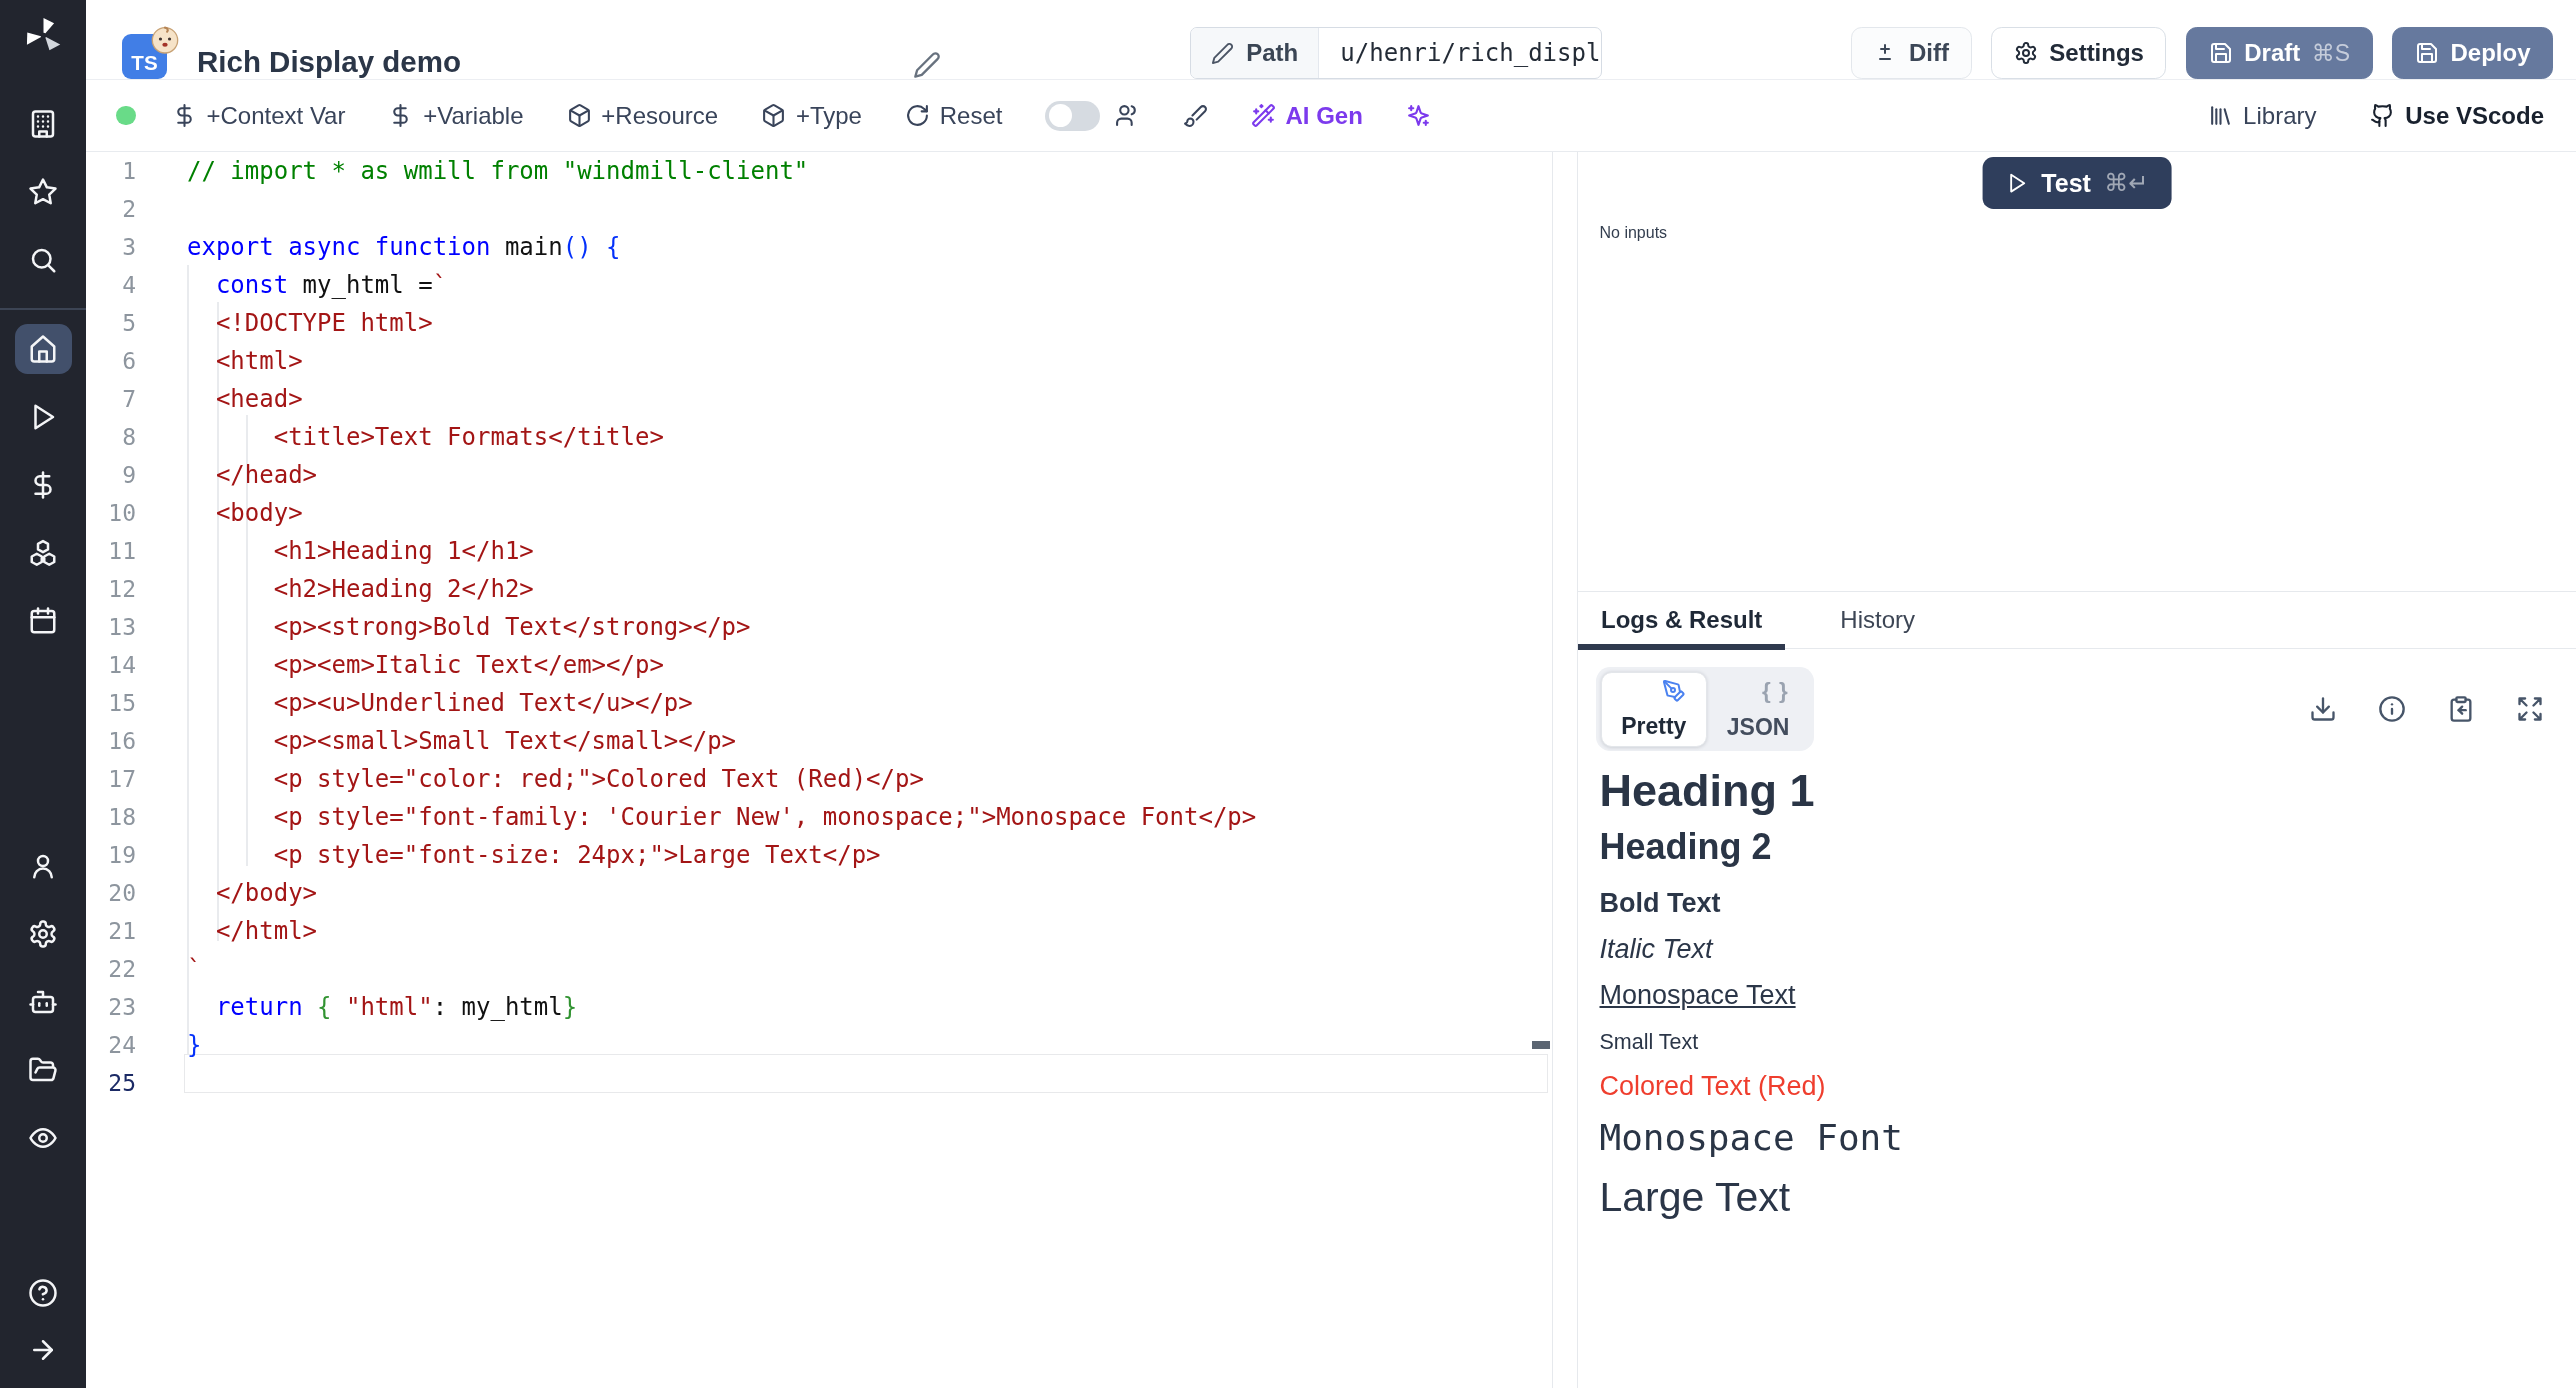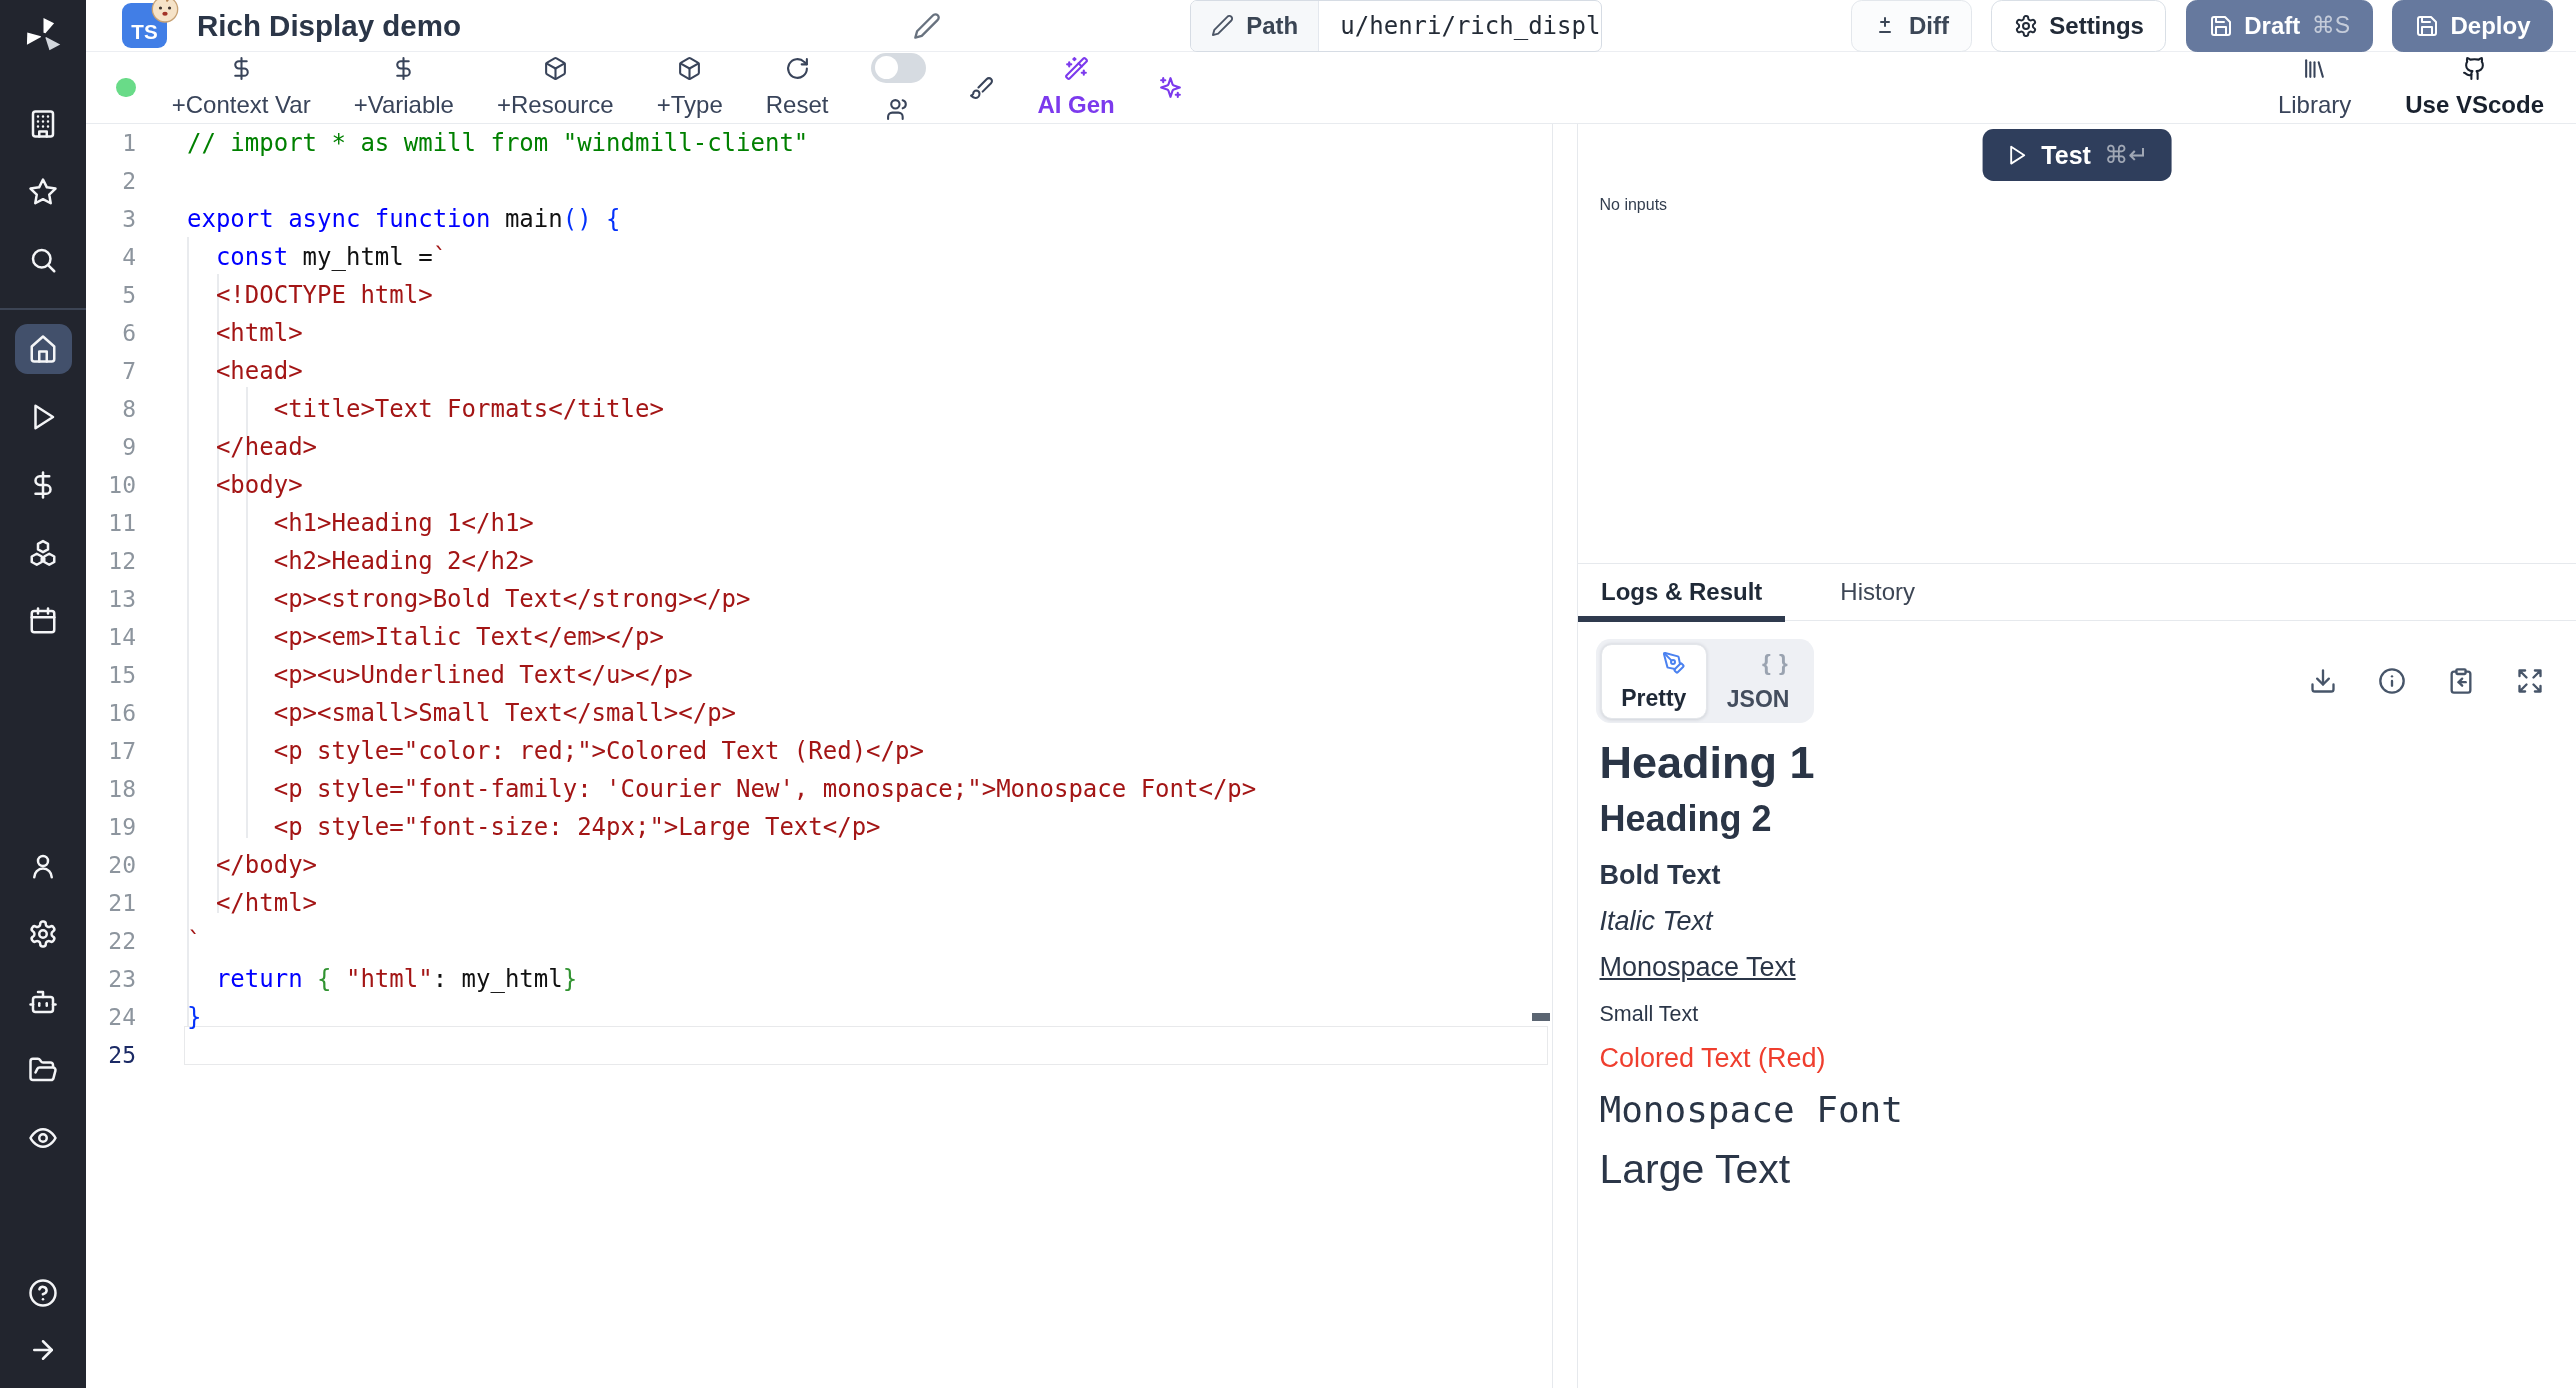--- a/index.html
+++ b/index.html
@@ -19,21 +19,21 @@
   .sb-divider { width: 86px; height: 1.8px; background: #3c4454; margin: 14.3px 0 5.4px; }
   .sb-spacer { flex: 1; }
   .sb-bottom { margin-bottom: 9px; }
   .sb-bottom .sb-btn { margin: 3.6px 0; }
   .g1 { padding-top: 19.7px; }
   .g3 { margin-top: 177px; }
 
   
   .main { margin-left: 86px; height: 1388px; display: flex; flex-direction: column; }
 
-  .header { height: 52px; border-bottom: 1.8px solid #eceef2; display: flex; align-items: center;
+  .header { height: 80px; border-bottom: 1.8px solid #eceef2; display: flex; align-items: flex-end;
     padding: 0 23px 0 36px; background: #fff; flex: none; }
   .ts-badge { position: relative; width: 45px; height: 45px; background: #417ee6; border-radius: 9px;
     color: #fff; font-weight: bold; font-size: 20.6px; display: flex; align-items: flex-end;
     justify-content: center; padding-bottom: 4.5px; flex: none; }
   .baby { position: absolute; top: -10.7px; right: -14.3px; width: 32px; height: 32px; }
   .page-title { font-size: 29.5px; font-weight: bold; color: #2b3648; margin-left: 30px; white-space: nowrap; }
   .edit-pencil { margin-left: 452px; color: #68727f; display: flex; }
   .edit-pencil svg { width: 28px; height: 28px; }
   .path-widget { margin-left: 249px; height: 52px; border: 1.8px solid #d6dce4; border-radius: 7px;
     display: flex; align-items: stretch; overflow: hidden; background: #fff; }
@@ -50,21 +50,21 @@
   .hbtn.fill { background: #66799e; border-color: #66799e; color: #fff; }
   .hbtn .shortcut { color: rgba(255,255,255,.62); font-weight: normal; font-size: 23px; }
   .ml280 { margin-left: 249px; } .ml22 { margin-left: 19.7px; }
 
   
   .toolbar { height: 72px; border-bottom: 1.8px solid #e8ebef; display: flex; align-items: center;
     padding: 0 32px 0 30px; background: #fff; flex: none; }
   .dot { width: 19.7px; height: 19.7px; border-radius: 50%; background: #69db88; margin-right: 36px; flex: none; }
   .tbi { display: flex; align-items: center; gap: 9.8px; margin-right: 43px; font-size: 24px;
     color: #39445a; background: none; border: none; cursor: pointer; white-space: nowrap;
-    font-family: inherit; flex-direction: column; }
+    font-family: inherit; }
   .tbi svg { width: 25px; height: 25px; }
   .toggle { width: 55px; height: 30px; border-radius: 15px; background: #d6dbe1; position: relative;
     cursor: pointer; flex: none; }
   .toggle::after { content: ""; position: absolute; left: 3.6px; top: 3.6px; width: 23px; height: 23px;
     border-radius: 50%; background: #fff; }
   .purple { color: #7c3aed !important; font-weight: bold; }
   .tb-spacer { flex: 1; }
 
   
   .content { flex: 1; display: flex; min-height: 0; background: #fff; }

